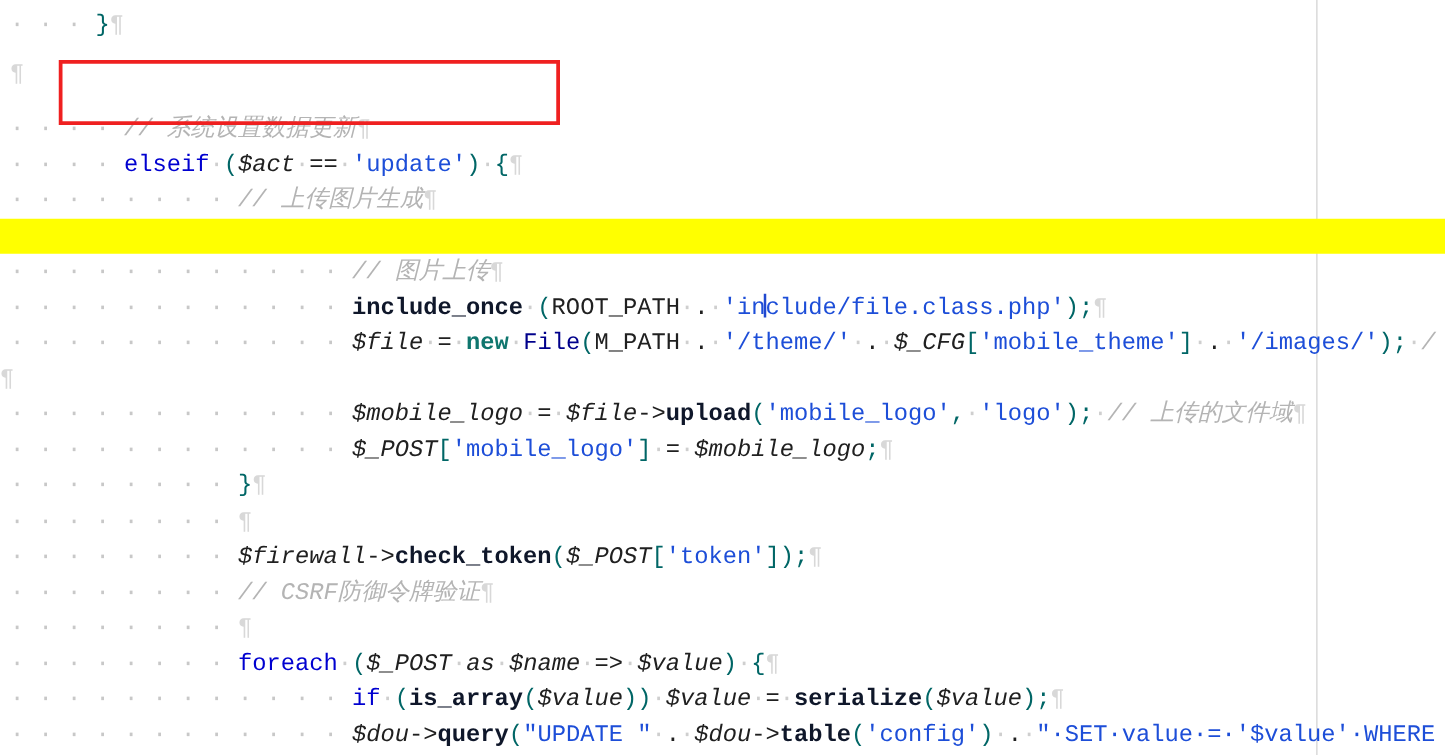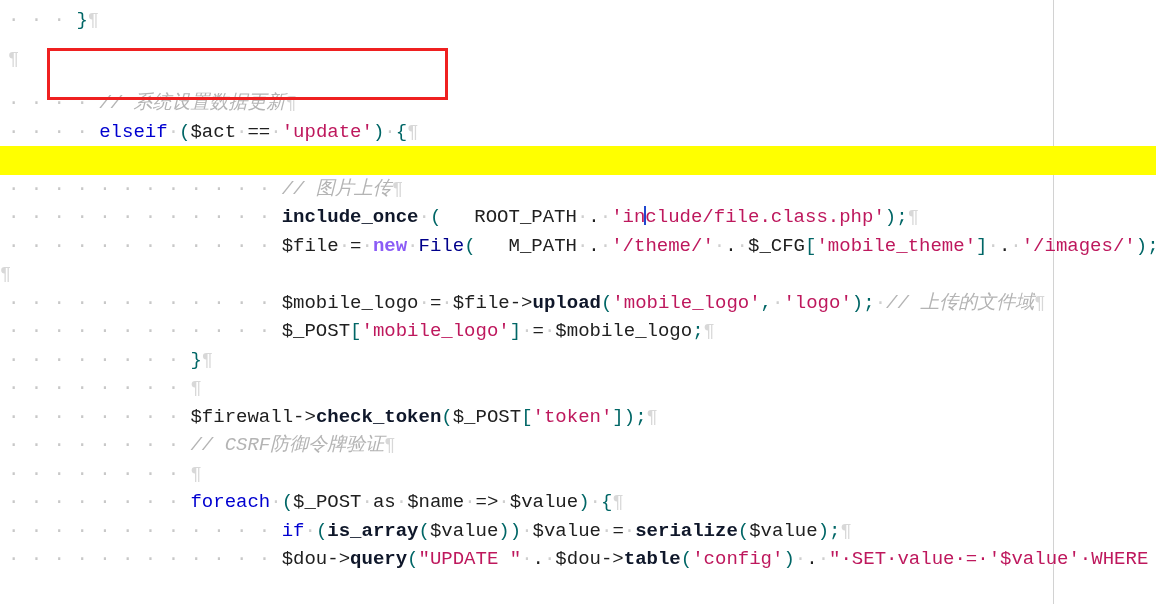--- a/index.html
+++ b/index.html
@@ -53,29 +53,29 @@
   }
   .line-inner {
     position: relative;
     display: block;
     white-space: pre;
     padding-left: 8px;
   }
 
   
   .kw      { color: #0000d0; font-weight: normal; }   
-  .kw2     { color: #8b5cf6; font-weight: bold; }   
+  .kw2     { color: #0f766e; font-weight: bold; }   
   .fn      { color: #0f172a; font-weight: bold; }   
   .cls     { color: #00008b; font-weight: normal; }   
-  .str     { color: #be185d; }                      
+  .str     { color: #1d4ed8; }                      
   .cmt     { color: #b4b4b4; font-style: italic; }  
   .punct   { color: #006666; }                      
-  .var     { color: #202020; }                      
+  .var     { color: #202020; font-style: italic; }                      
   .op      { color: #202020; }                      
-  .cons    { color: #202020; margin-left: 33px; }                      
+  .cons    { color: #202020; }                      
 
   
   .ws { color: #c8c8c8; }
   
   .pilcrow { color: #d8d8d8; }
   
   .sp { color: #cfcfcf; }
 
   
   .annot-box {
@@ -114,20 +114,23 @@
     </div>
 
     <div class="line">
       <span class="line-inner"><span class="ws">·&nbsp;·&nbsp;·&nbsp;·&nbsp;</span><span class="cmt">// 系统设置数据更新</span><span class="pilcrow">¶</span></span>
     </div>
 
     <div class="line">
       <span class="line-inner"><span class="ws">·&nbsp;·&nbsp;·&nbsp;·&nbsp;</span><span class="kw">elseif</span><span class="sp">·</span><span class="punct">(</span><span class="var">$act</span><span class="sp">·</span><span class="op">==</span><span class="sp">·</span><span class="str">'update'</span><span class="punct">)</span><span class="sp">·</span><span class="punct">{</span><span class="pilcrow">¶</span></span>
     </div>
 
+    <div class="line">
+      <span class="line-inner"><span class="ws">·&nbsp;·&nbsp;·&nbsp;·&nbsp;·&nbsp;·&nbsp;·&nbsp;·&nbsp;</span><span class="cmt">// 上传图片生成</span><span class="pilcrow">¶</span></span>
+    </div>
 
     <div class="line">
       <span class="line-inner"><span class="ws">·&nbsp;·&nbsp;·&nbsp;·&nbsp;·&nbsp;·&nbsp;·&nbsp;·&nbsp;</span><span class="kw">if</span><span class="sp">·</span><span class="punct">(</span><span class="var">$_FILES</span><span class="punct">[</span><span class="str">'mobile_logo'</span><span class="punct">]</span><span class="punct">[</span><span class="str">'name'</span><span class="punct">]</span><span class="sp">·</span><span class="op">!=</span><span class="sp">·</span><span class="str">''</span><span class="punct">)</span><span class="sp">·</span><span class="punct">{</span><span class="pilcrow">¶</span></span>
     </div>
 
     <div class="line">
       <span class="line-inner"><span class="ws">·&nbsp;·&nbsp;·&nbsp;·&nbsp;·&nbsp;·&nbsp;·&nbsp;·&nbsp;·&nbsp;·&nbsp;·&nbsp;·&nbsp;</span><span class="cmt">// 图片上传</span><span class="pilcrow">¶</span></span>
     </div>
 
     <div class="line hl" style="background: rgb(255, 255, 0);">

